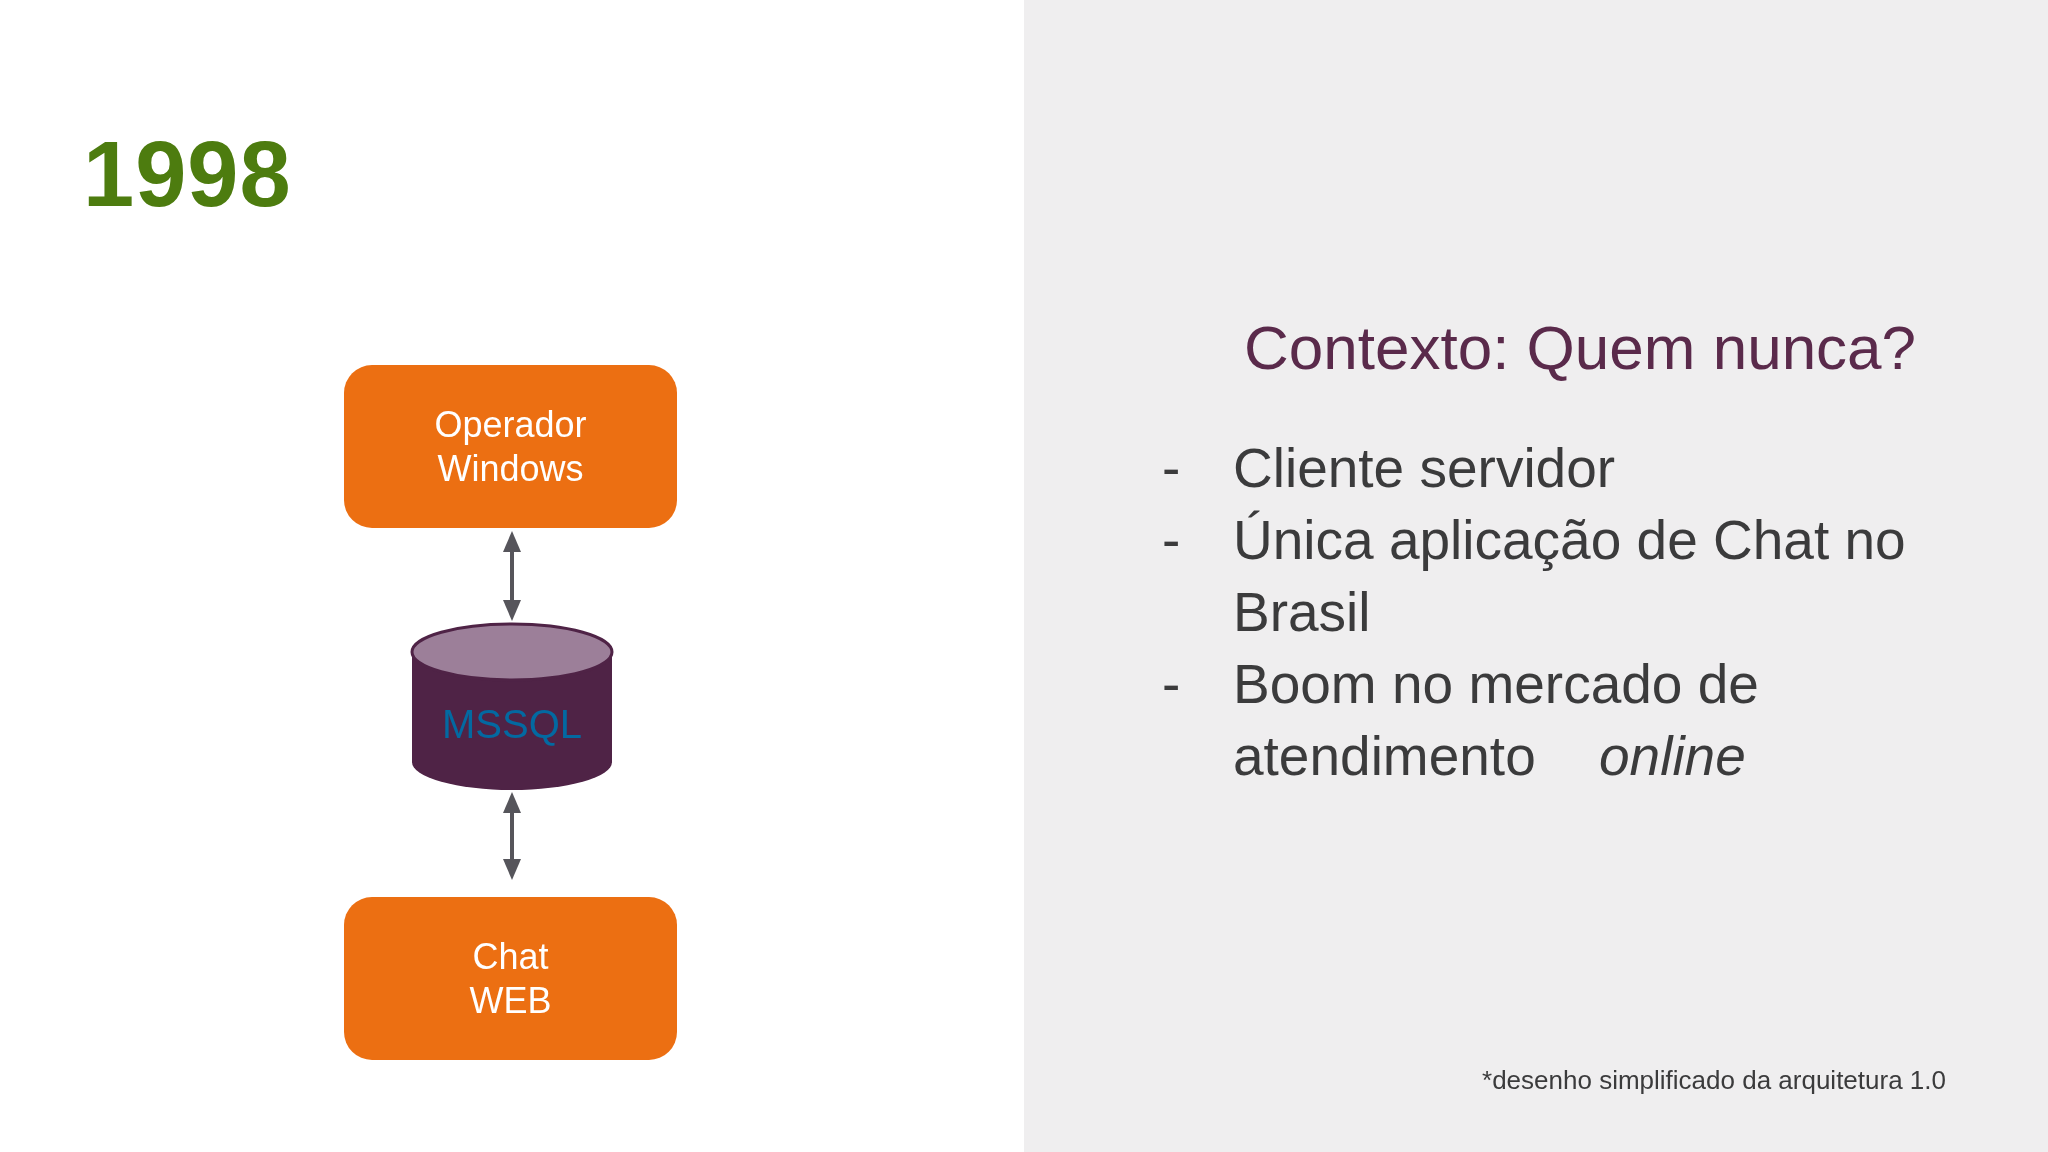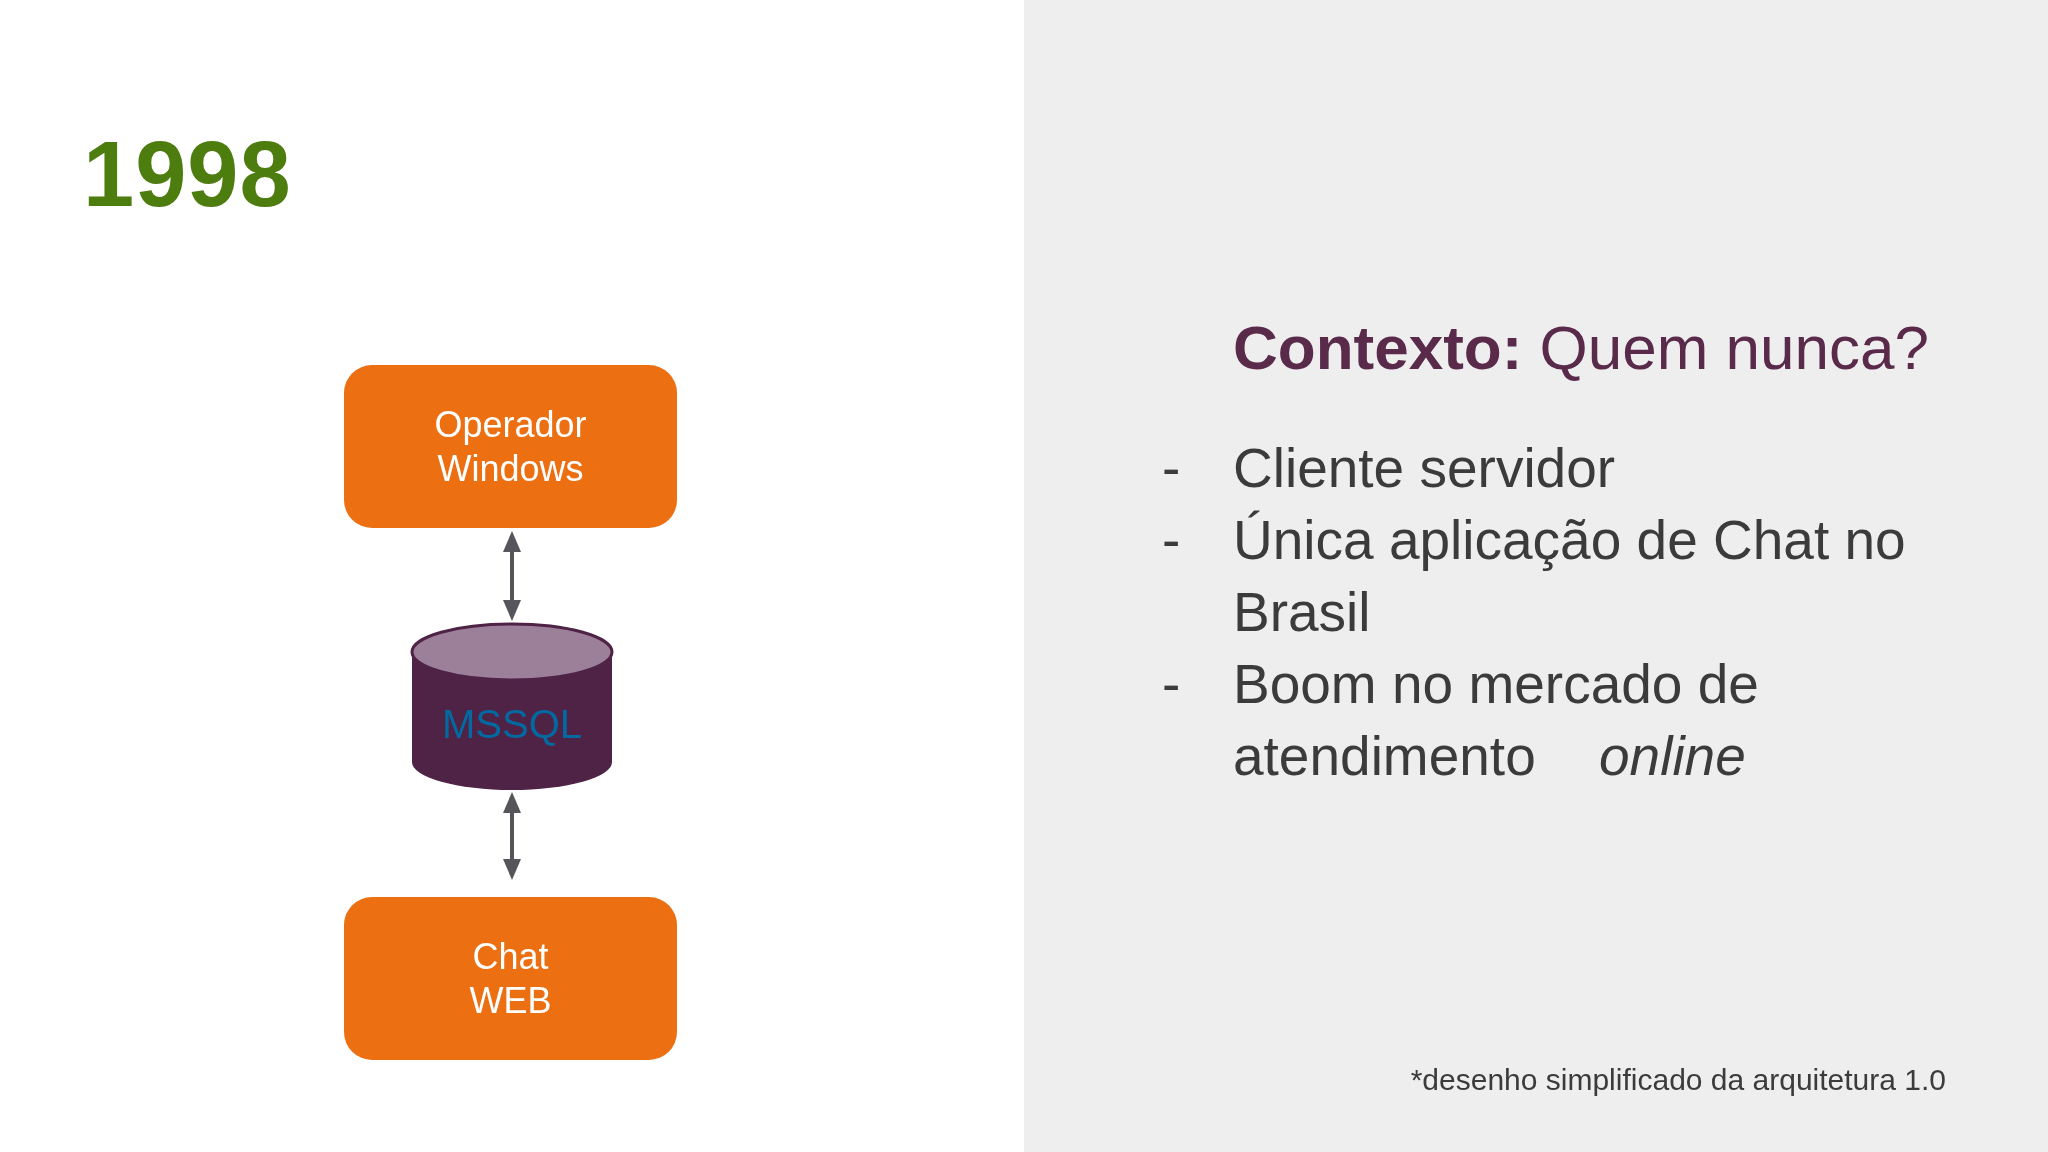--- a/index.html
+++ b/index.html
@@ -33,31 +33,31 @@
   .cylinder{position:absolute;left:410px;top:622px;width:204px;height:170px;}
   .cyl-label{
     position:absolute;left:410px;top:700px;width:204px;
     text-align:center;color:#0369a1;font-size:40px;line-height:48px;
   }
   .context-heading{
     position:absolute;left:1233px;top:317px;
     font-size:62px;line-height:1;color:#5a2a4b;font-weight:400;
     white-space:nowrap;
   }
-  .context-heading .bold{font-weight:700;}
+  .context-heading .bold{font-weight:400;margin-left:11px;}
   .context-list{
     position:absolute;left:1162px;top:432px;width:760px;
     color:#3b3b3c;font-size:55px;
   }
   .li-row{display:flex;line-height:72px;}
   .li-row .dash{width:71px;flex:0 0 71px;}
   .li-row i{font-style:italic;margin-left:48px;}
   .footnote{
     position:absolute;right:102px;top:1060px;
-    font-size:30px;line-height:40px;color:#3b3b3c;
+    font-size:26px;line-height:40px;color:#3b3b3c;
     text-align:right;
   }
 </style>
 </head>
 <body>
 
 <div class="slide">
 
   <div class="right-panel"></div>
 

